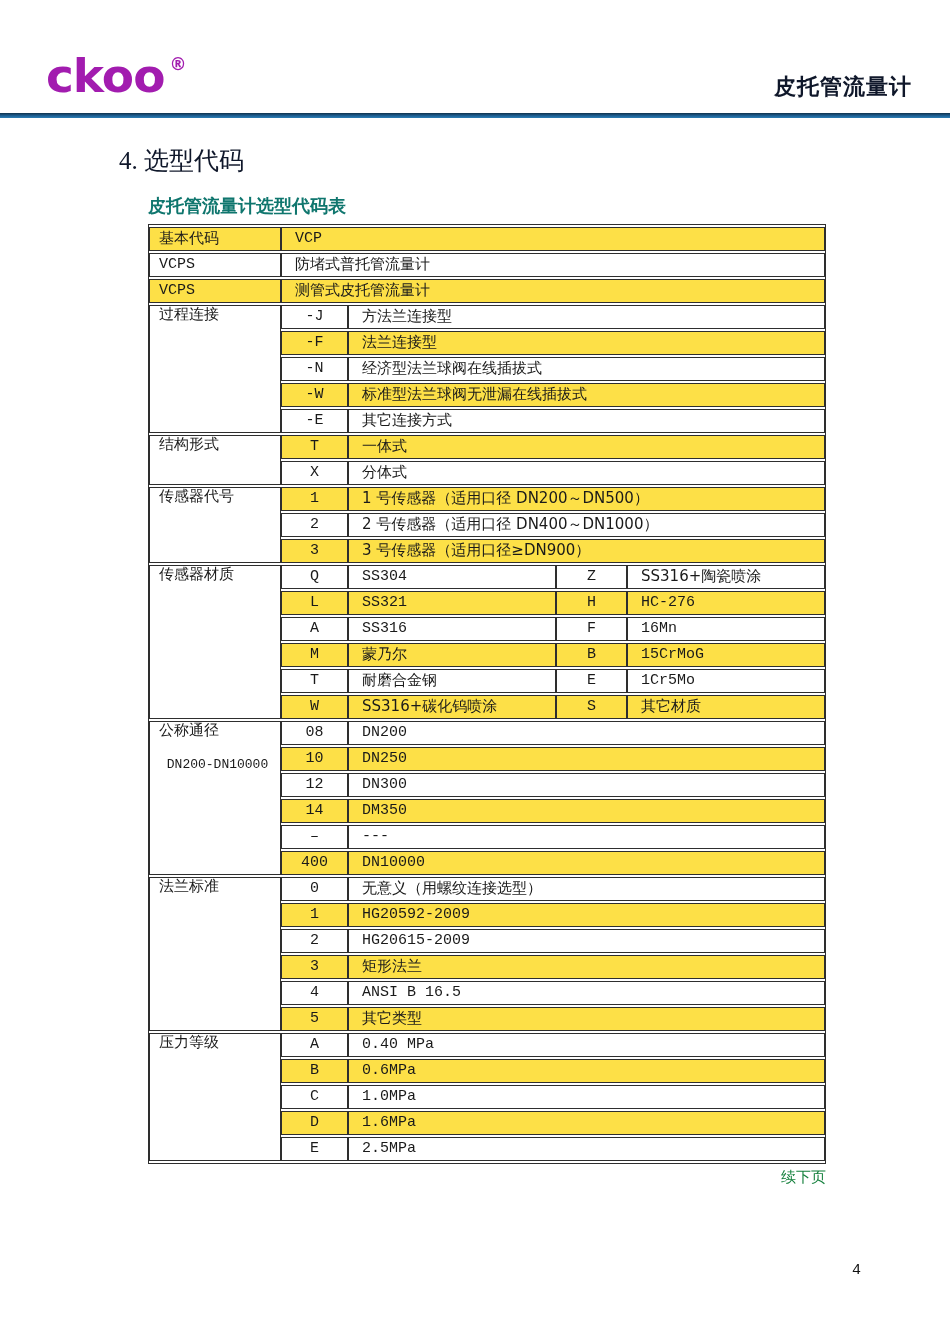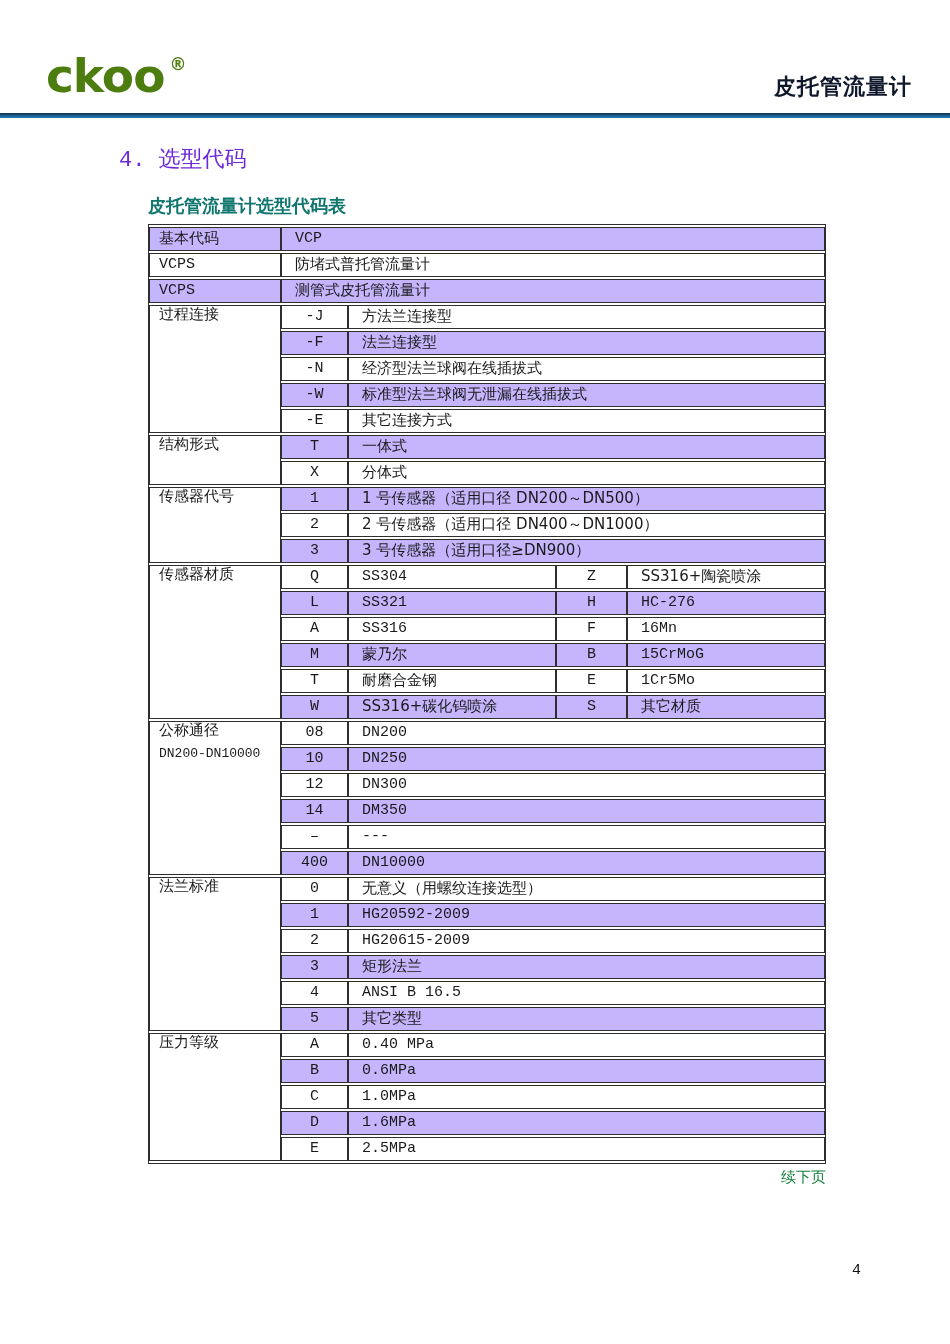--- a/index.html
+++ b/index.html
@@ -4,59 +4,59 @@
 <style>
   html,body{margin:0;padding:0;}
   body{
     width:950px;height:1344px;position:relative;background:#ffffff;
     font-family:"DejaVu Sans","Liberation Sans",sans-serif;color:#1a1a1a;
     overflow:hidden;
   }
   .logo{
     position:absolute;left:46px;top:52px;
     font-family:"DejaVu Sans","Liberation Sans",sans-serif;
-    font-weight:800;font-size:47px;color:#4d7c0f;letter-spacing:-1px;line-height:1;
+    font-weight:800;font-size:47px;color:#a21caf;letter-spacing:-1px;line-height:1;
   }
   .logo .reg{
     font-size:17px;font-weight:700;position:relative;top:-22px;margin-left:5px;letter-spacing:0;
   }
   .doc-title{
     position:absolute;right:38px;top:72px;
     font-size:22px;font-weight:700;color:#0f172a;letter-spacing:1px;
   }
   .head-rule{
     position:absolute;left:0;top:113px;width:950px;height:5px;
     background:linear-gradient(to bottom,#10324c 0%,#1d5f93 55%,#2e7fb5 100%);
   }
   .section-title{
     position:absolute;left:119px;top:144px;
-    font-family:Liberation Mono, monospace;
-    font-size:22px;color:#6d28d9;
+    font-family:Liberation Serif, serif;
+    font-size:25px;color:#0f172a;
   }
   .table-caption{
     position:absolute;left:148px;top:194px;
     font-size:18px;font-weight:700;color:#0f766e;
   }
   .table-wrap{position:absolute;left:148px;top:224px;}
   table.sel{
     border-collapse:separate;border-spacing:0 2px;
     border:1px solid #2e2e2e;table-layout:fixed;width:676px;background:#fff;
   }
   table.sel td{
     height:24px;box-sizing:border-box;border:1px solid #2e2e2e;
     font-size:15px;line-height:1.15;padding:0 4px;background:#fff;
     overflow:hidden;white-space:nowrap;
   }
-  tr.shade td{background:#c4b5fd;}
+  tr.shade td{background:#fde047;}
   td.white-cell{background:#ffffff !important;vertical-align:top;padding-top:3px;}
   .c-label{padding-left:9px !important;text-align:left;}
   .c-code{text-align:center;}
   .c-desc{padding-left:13px !important;text-align:left;}
   .mono{font-family:"Liberation Mono","DejaVu Sans Mono",monospace;font-size:14px;}
-  .sub{font-size:13px;margin-top:8px;}
+  .sub{font-size:13px;margin-top:19px;text-align:center;}
   .continued{
     position:absolute;left:148px;top:1168px;width:678px;
     text-align:right;font-size:15px;color:#15803d;
   }
   .page-num{
     position:absolute;left:852px;top:1262px;font-size:15px;color:#111;
     font-family:"Liberation Mono","DejaVu Sans Mono",monospace;
   }
 </style>
 </head>

